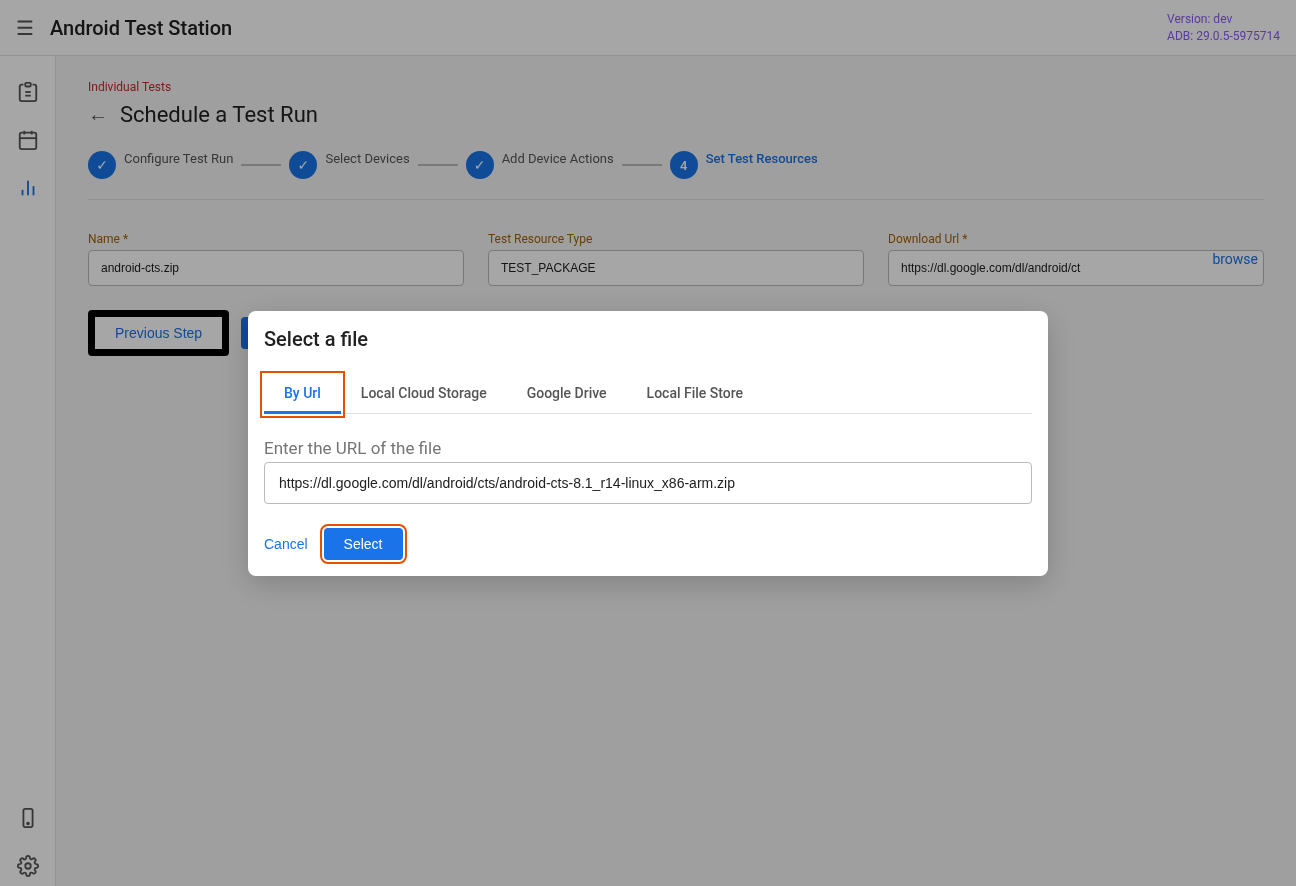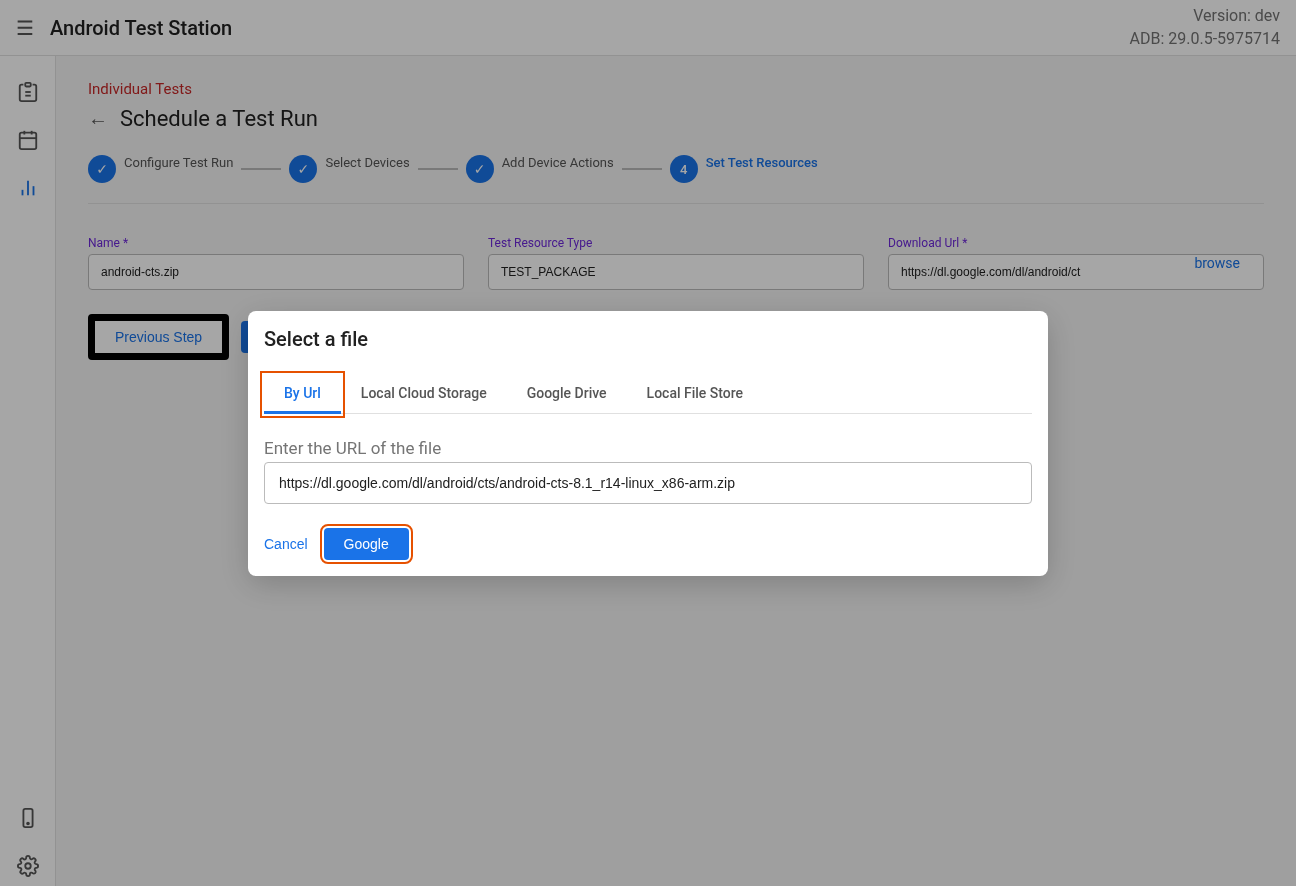--- a/index.html
+++ b/index.html
@@ -6,21 +6,21 @@
     body { font-family: Roboto, Arial, sans-serif; background: #f5f5f5; color: #212121; font-size: 14px; }
 
     
     .topbar {
       display: flex; align-items: center; justify-content: space-between;
       background: #fff; height: 56px; padding: 0 16px;
       border-bottom: 1px solid #e0e0e0; position: fixed; top: 0; left: 0; right: 0; z-index: 100;
     }
     .topbar-left { display: flex; align-items: center; gap: 16px; }
     .topbar-title { font-size: 20px; font-weight: 500; color: #212121; }
-    .topbar-version { font-size: 16px; color: #737373; text-align: right; line-height: 1.4; }
+    .topbar-version { font-size: 12px; color: #8b5cf6; text-align: left; line-height: 1.4; }
     .hamburger { font-size: 20px; cursor: pointer; color: #555; }
 
     
     .layout { display: flex; margin-top: 56px; height: calc(100vh - 56px); }
 
     
     .sidebar {
       width: 56px; background: #fff; border-right: 1px solid #e0e0e0;
       display: flex; flex-direction: column; align-items: center; padding-top: 16px; gap: 8px;
       flex-shrink: 0;
@@ -30,21 +30,21 @@
       border-radius: 4px; cursor: pointer; color: #555;
     }
     .sidebar-item.active { color: #1a73e8; }
     .sidebar-item svg { width: 22px; height: 22px; }
     .sidebar-spacer { flex: 1; }
 
     
     .main { flex: 1; overflow-y: auto; padding: 24px 32px; position: relative; }
 
     
-    .breadcrumb { font-size: 15px; color: #c62828; margin-bottom: 8px; }
+    .breadcrumb { font-size: 12px; color: #c62828; margin-bottom: 8px; }
     .page-header { display: flex; align-items: center; gap: 12px; margin-bottom: 24px; }
     .back-btn { color: #555; cursor: pointer; font-size: 20px; background: none; border: none; }
     .page-title { font-size: 22px; font-weight: 400; color: #212121; }
 
     
     .stepper {
       display: flex; align-items: center; gap: 0; margin-bottom: 32px; padding-bottom: 20px;
       border-bottom: 1px solid #e0e0e0;
     }
     .step { display: flex; gap: 8px; }
@@ -54,29 +54,29 @@
     }
     .step-circle.done { background: #1a73e8; color: #fff; }
     .step-circle.active { background: #1a73e8; color: #fff; }
     .step-label { font-size: 13px; color: #555; white-space: nowrap; }
     .step-label.active { color: #1a73e8; font-weight: 500; }
     .step-connector { width: 40px; height: 2px; background: #bbb; margin: 0 8px; }
 
     
     .form-row { display: flex; gap: 24px; margin-bottom: 24px; }
     .form-field { display: flex; flex-direction: column; flex: 1; }
-    .field-label { font-size: 12px; color: #6d28d9; margin-bottom: 4px; }
+    .field-label { font-size: 12px; color: #a16207; margin-bottom: 4px; }
     .field-input {
       border: 1px solid #bbb; border-radius: 4px; padding: 10px 12px;
       font-size: 12px; color: #212121; background: #fff; outline: none;
     }
     .field-with-action { position: relative; }
     .field-with-action .field-input { padding-right: 92px; }
     .field-action-link {
-      position: absolute; right: 24px; top: 50%; transform: translateY(-50%);
+      position: absolute; right: 6px; top: 50%; transform: translateY(-50%);
       color: #1a73e8; cursor: pointer; font-size: 14px; text-decoration: none;
     }
 
     
     .btn-row { display: flex; align-items: center; gap: 12px; }
     .btn { padding: 8px 20px; border-radius: 4px; font-size: 14px; font-weight: 500; cursor: pointer; border: none; }
     .btn-outline { background: #fff; border: 7px solid #000000; color: #1a73e8; }
     .btn-primary { background: #1a73e8; color: #fff; }
     .btn-text { background: none; border: none; color: #1a73e8; cursor: pointer; font-size: 14px; font-weight: 500; }
 
@@ -248,16 +248,16 @@
       <div class="tab">Local File Store</div>
     </div>
 
     <div>
       <div class="dialog-field-label">Enter the URL of the file</div>
       <input class="dialog-input" type="text" value="https://dl.google.com/dl/android/cts/android-cts-8.1_r14-linux_x86-arm.zip" style="">
     </div>
 
     <div class="dialog-btn-row">
       <button class="dialog-btn-cancel">Cancel</button>
-      <button class="dialog-btn-select">Google</button>
+      <button class="dialog-btn-select">Select</button>
     </div>
   </div>
 </div>
 
 </body></html>

